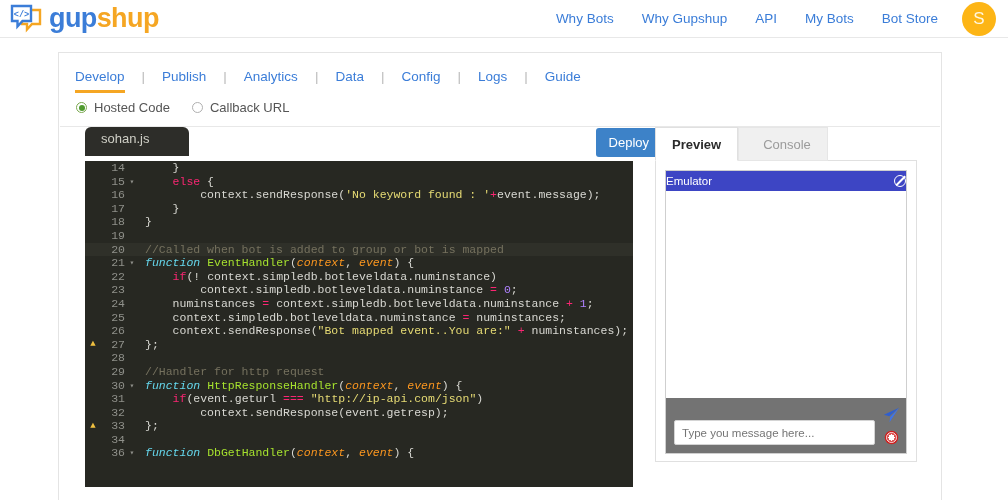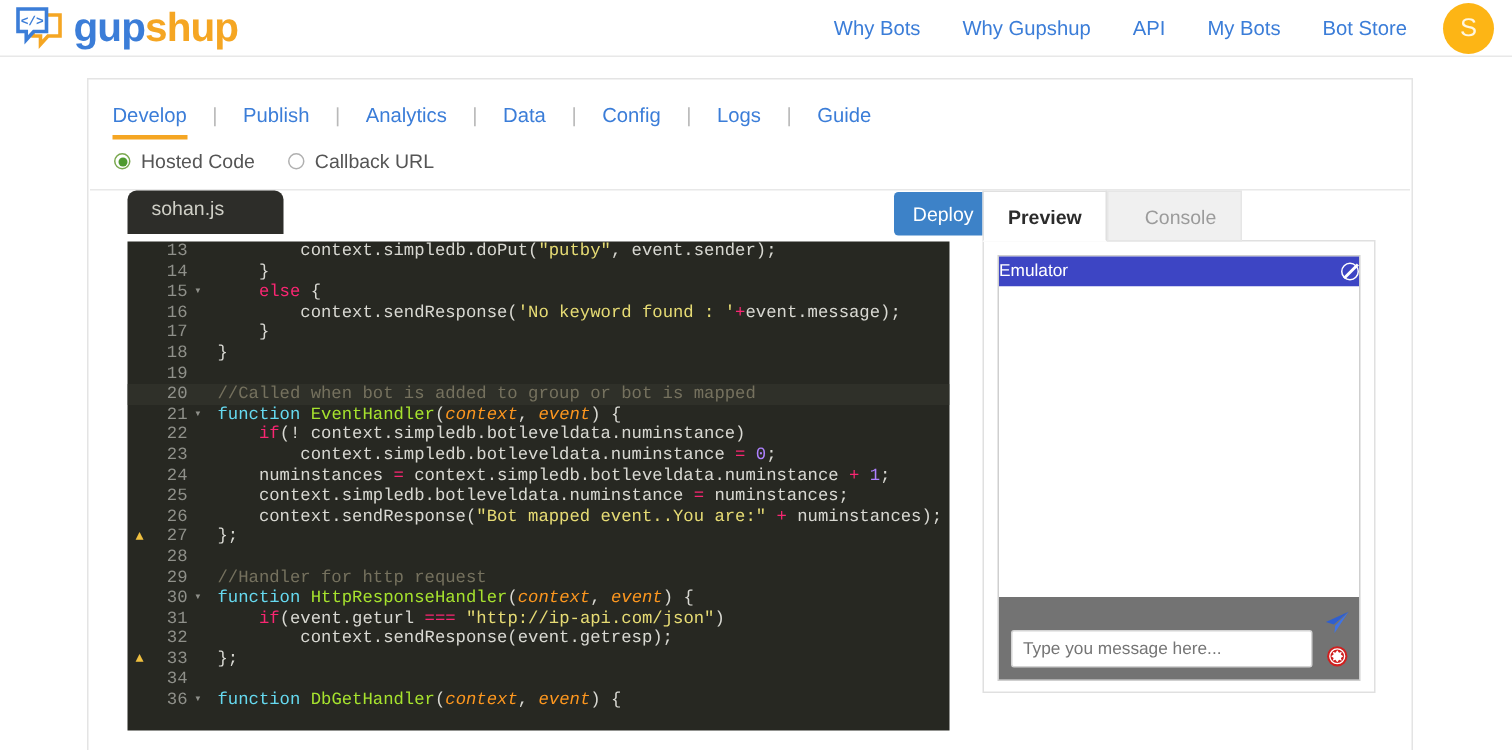--- a/index.html
+++ b/index.html
@@ -137,21 +137,21 @@
   }
   .fold {
     width: 10px; flex: none; text-align: center;
     color: #8f908a; font-size: 8px;
   }
   .code-body {
     flex: 1; white-space: pre; color: #d8d8d2;
     padding-left: 8px; overflow: hidden;
   }
   .kw   { color: #f92672; }
-  .fn   { color: #66d9ef; }
+  .fn   { color: #66d9ef; font-style: italic; }
   .fname{ color: #a6e22e; }
   .par  { color: #fd971f; font-style: italic; }
   .str  { color: #e6db74; }
   .num  { color: #ae81ff; }
   .cmt  { color: #75715e; }
   .op   { color: #f92672; }
   .pl   { color: #d8d8d2; }
 
   
   .preview-panel {
@@ -277,26 +277,20 @@
 
   <div class="workarea">
 
     <div class="editor-filetab">
       <span>sohan.js</span>
     </div>
 
     <button class="deploy-btn">Deploy</button>
 
     <div class="editor" id="editor">
-        <div class="code-line">
-          <span class="warn-col"></span>
-          <span class="gutter">13</span>
-          <span class="fold"></span>
-          <span class="code-body"><span class="pl">        context.simpledb.doPut(</span><span class="str">"putby"</span><span class="pl">, event.sender);</span></span>
-        </div>
         <div class="code-line">
           <span class="warn-col"></span>
           <span class="gutter">14</span>
           <span class="fold"></span>
           <span class="code-body"><span class="pl">    }</span></span>
         </div>
         <div class="code-line">
           <span class="warn-col"></span>
           <span class="gutter">15</span>
           <span class="fold">▾</span>

